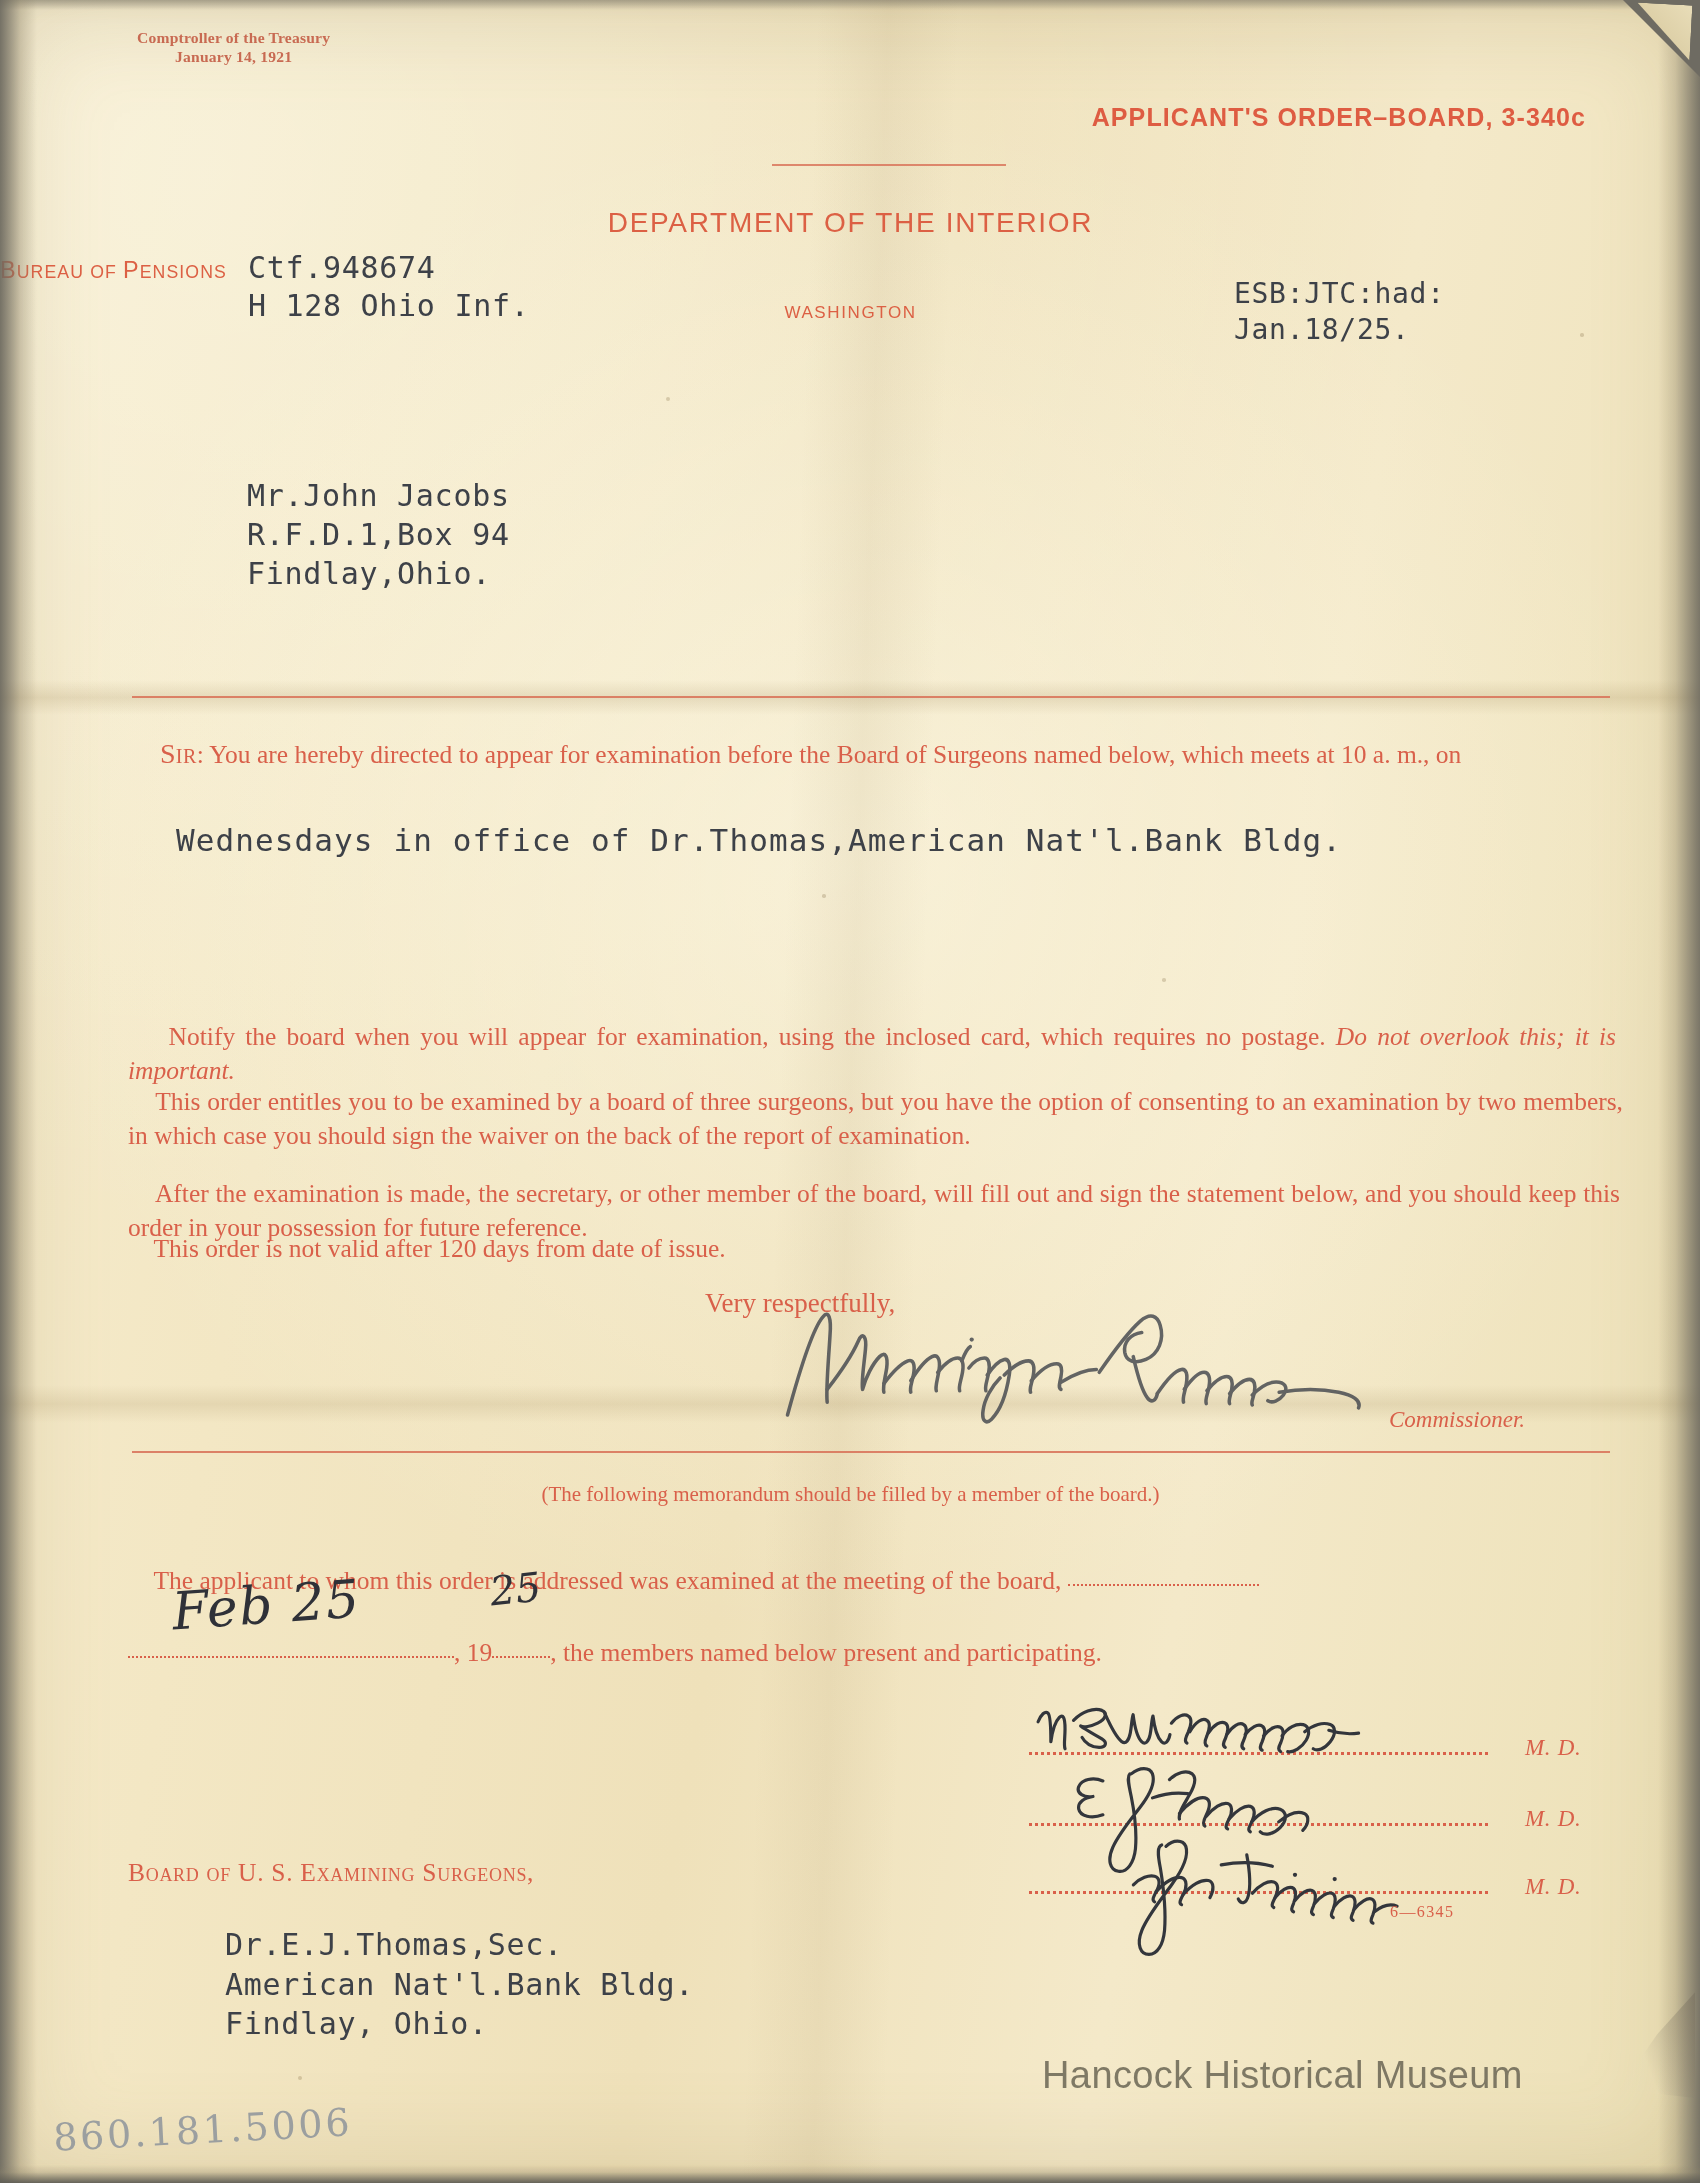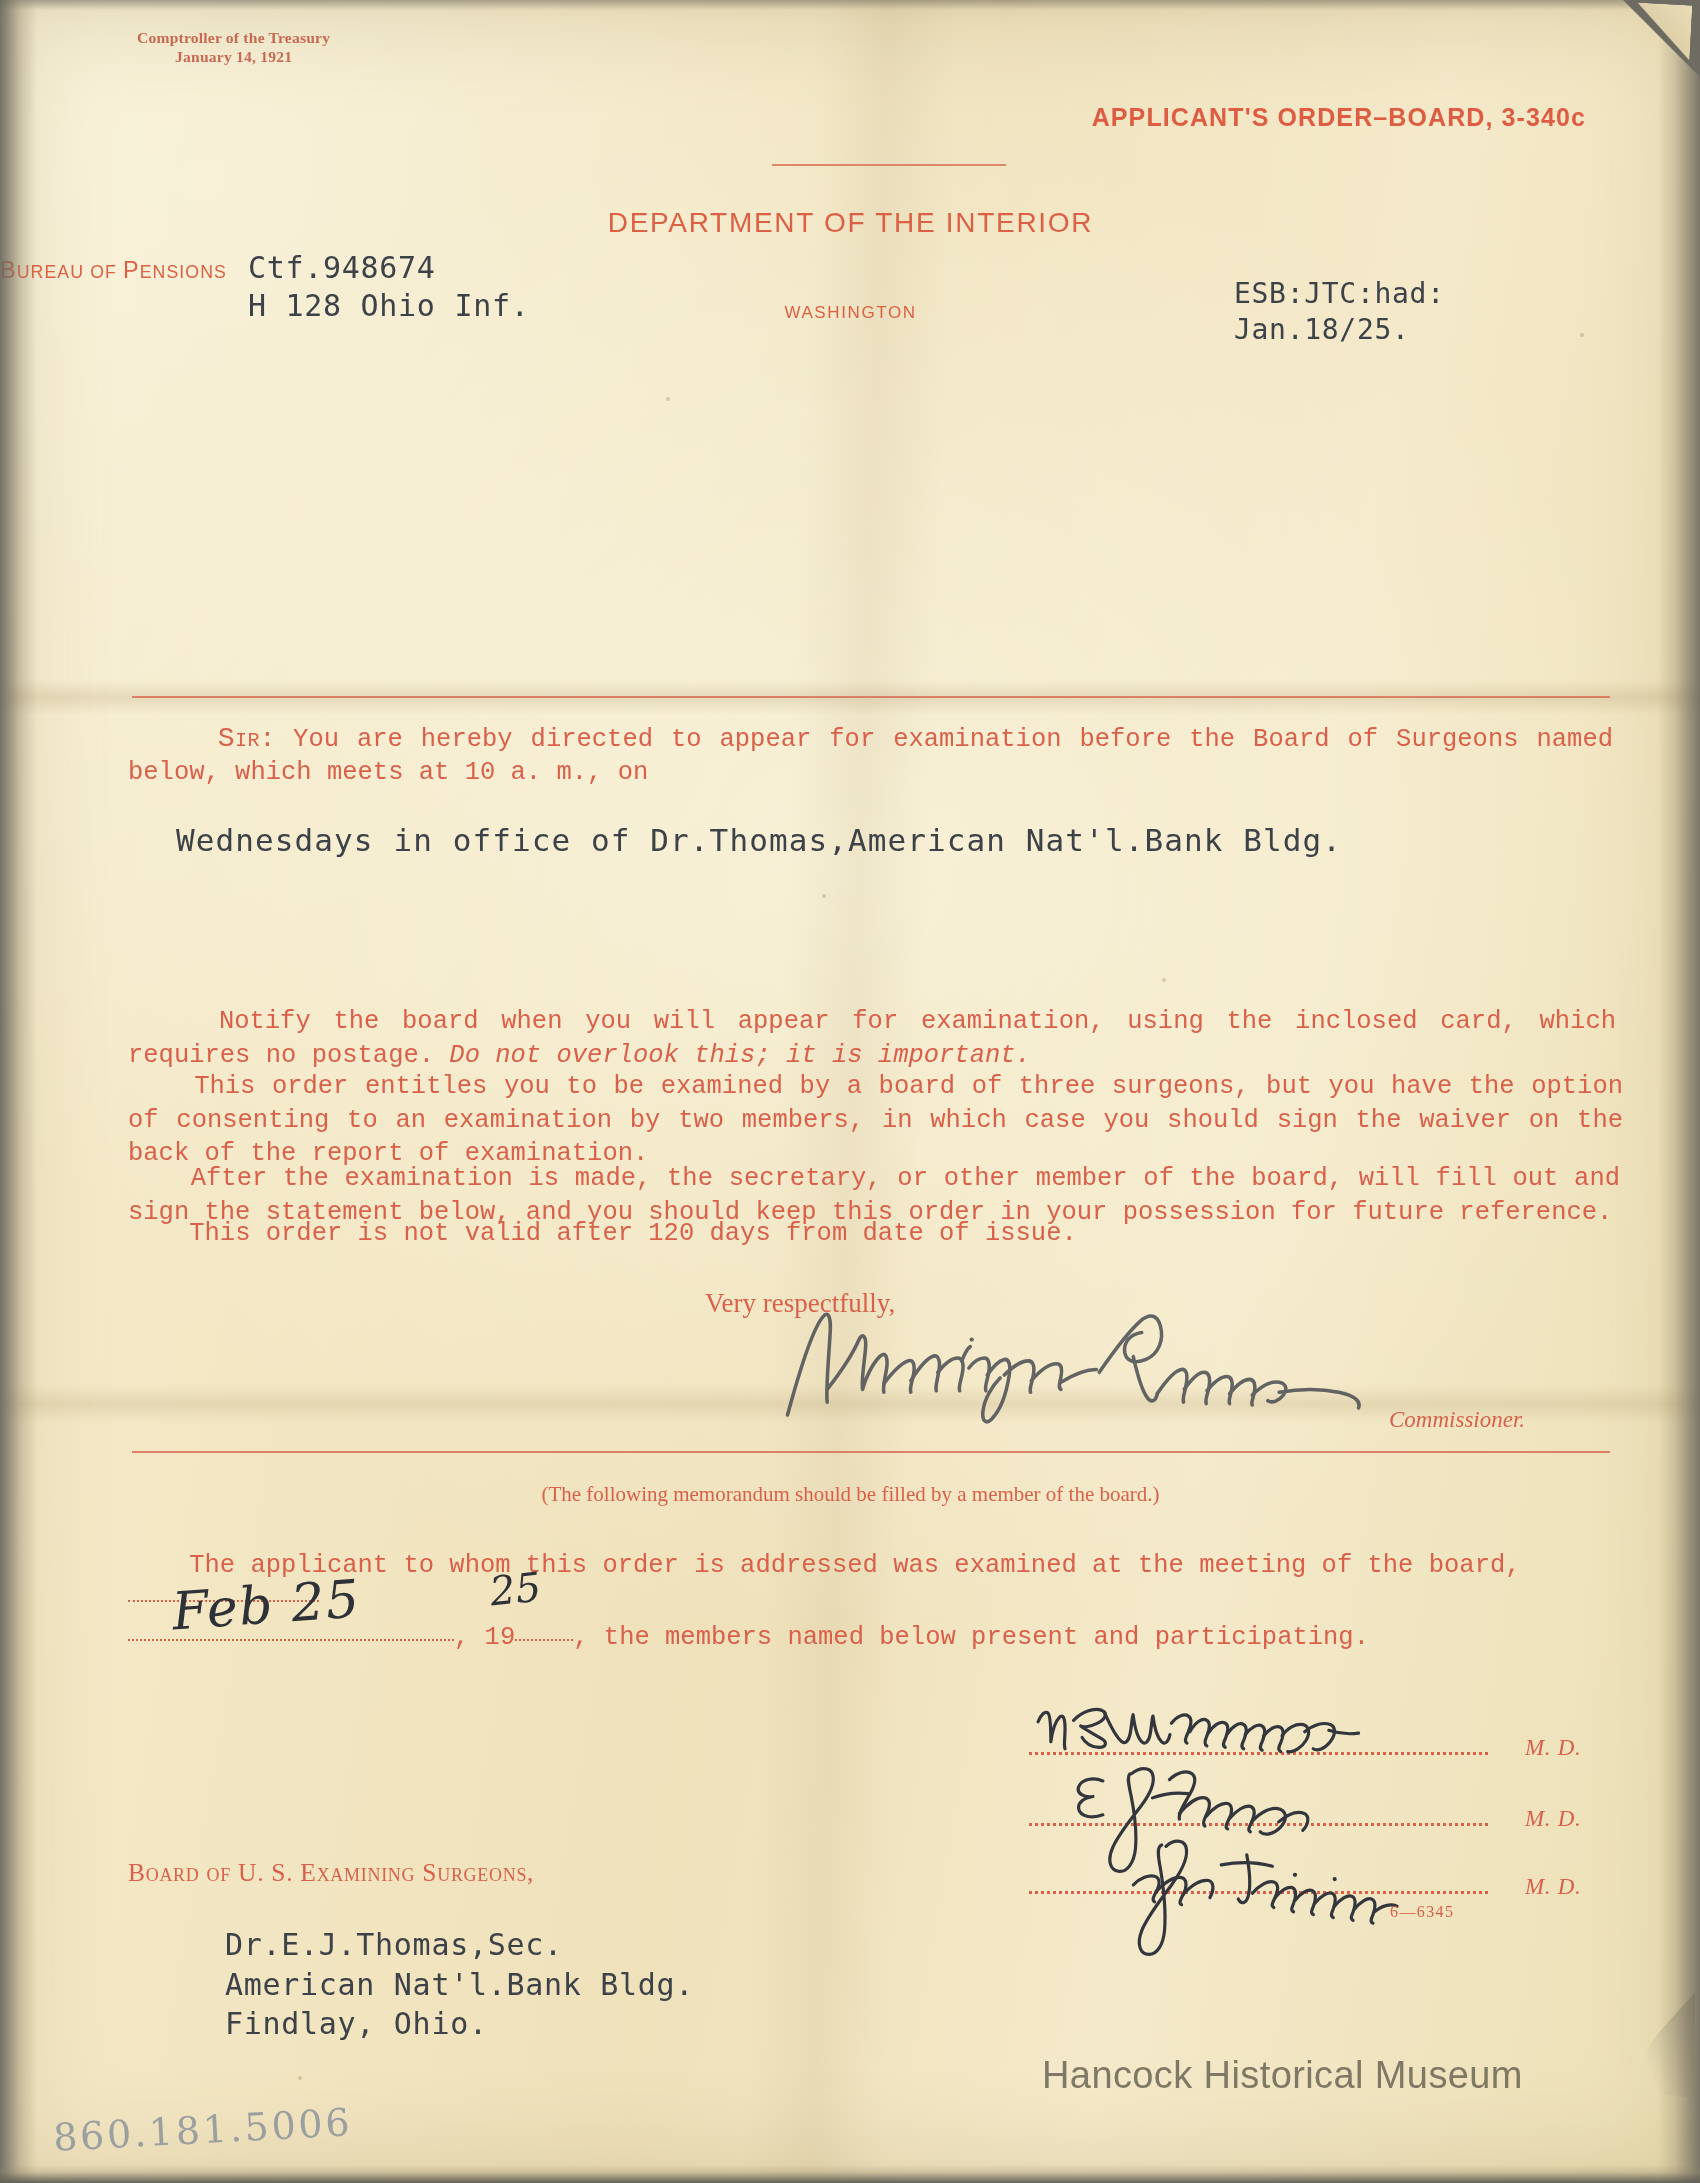--- a/index.html
+++ b/index.html
@@ -69,21 +69,21 @@
   #wash{left:0;top:303px;width:1701px;text-align:center;font-family:"Liberation Sans",sans-serif;
     font-size:17px;letter-spacing:1.6px;color:#dc6044;}
 
   #ctf{left:248px;top:249px;font-size:30px;line-height:1.25;}
   #initials{left:1234px;top:276px;font-size:28px;line-height:1.3;}
 
   #addressee{left:247px;top:476px;font-size:30px;line-height:1.3;}
 
   #rule-mid1{position:absolute;left:132px;top:696px;width:1478px;height:2.1px;background:#d9765c;opacity:.9;}
 
-  .para{position:absolute;color:#d9604a;font-family:Liberation Mono, monospace;}
+  .para{position:absolute;color:#d9604a;font-family:Liberation Serif, serif;margin-top:15px;}
   #p-sir{left:128px;top:721px;width:1485px;font-size:25.5px;line-height:1.28;text-align:justify;}
   #p-sir .sc{font-variant:small-caps;font-size:28px;letter-spacing:0.4px;}
 
   #meeting{left:176px;top:822px;font-size:31px;letter-spacing:1.1px;}
 
   #p-notify{left:128px;top:1005px;width:1488px;font-size:25.5px;line-height:1.33;text-align:justify;}
   #p-notify .ital{font-style:italic;}
   #p-entitle{left:128px;top:1070px;width:1495px;font-size:25.5px;line-height:1.32;text-align:justify;}
   #p-after{left:128px;top:1162px;width:1492px;font-size:25.5px;line-height:1.32;text-align:justify;}
   #p-valid{left:128px;top:1217px;width:1488px;font-size:25.5px;line-height:1.32;}
@@ -144,20 +144,23 @@
   <div class="txt" id="dept">DEPARTMENT OF THE INTERIOR</div>
   <div class="txt" id="bureau">B<span class="sm">UREAU OF </span>P<span class="sm">ENSIONS</span></div>
   <div class="txt" id="wash">WASHINGTON</div>
 
   <div class="txt typed" id="ctf"><span>Ctf.948674</span>
 <span>H 128 Ohio Inf.</span></div>
 
   <div class="txt typed" id="initials"><span>ESB:JTC:had:</span>
 <span>Jan.18/25.</span></div>
 
+  <div class="txt typed" id="addressee"><span>Mr.John Jacobs</span>
+<span>R.F.D.1,Box 94</span>
+<span>Findlay,Ohio.</span></div>
 
   <div id="rule-mid1"></div>
 
   <div class="para" id="p-sir">&nbsp;&nbsp;&nbsp;&nbsp;&nbsp;<span class="sc">Sir</span><span>: You are hereby directed to appear for examination before the Board of Surgeons named below, which meets at 10 a. m., on</span></div>
 
   <div class="txt typed" id="meeting">Wednesdays in office of Dr.Thomas,American Nat'l.Bank Bldg.</div>
 
   <div class="para" id="p-notify">&nbsp;&nbsp;&nbsp;&nbsp;<span>Notify the board when you will appear for examination, using the inclosed card, which requires no postage. </span><span class="ital">Do not overlook this; it is important.</span></div>
 
   <div class="para" id="p-after">&nbsp;&nbsp;&nbsp;&nbsp;<span>After the examination is made, the secretary, or other member of the board, will fill out and sign the statement below, and </span><span class="ital">you</span><span> should keep this order in your possession for future reference.</span></div>

